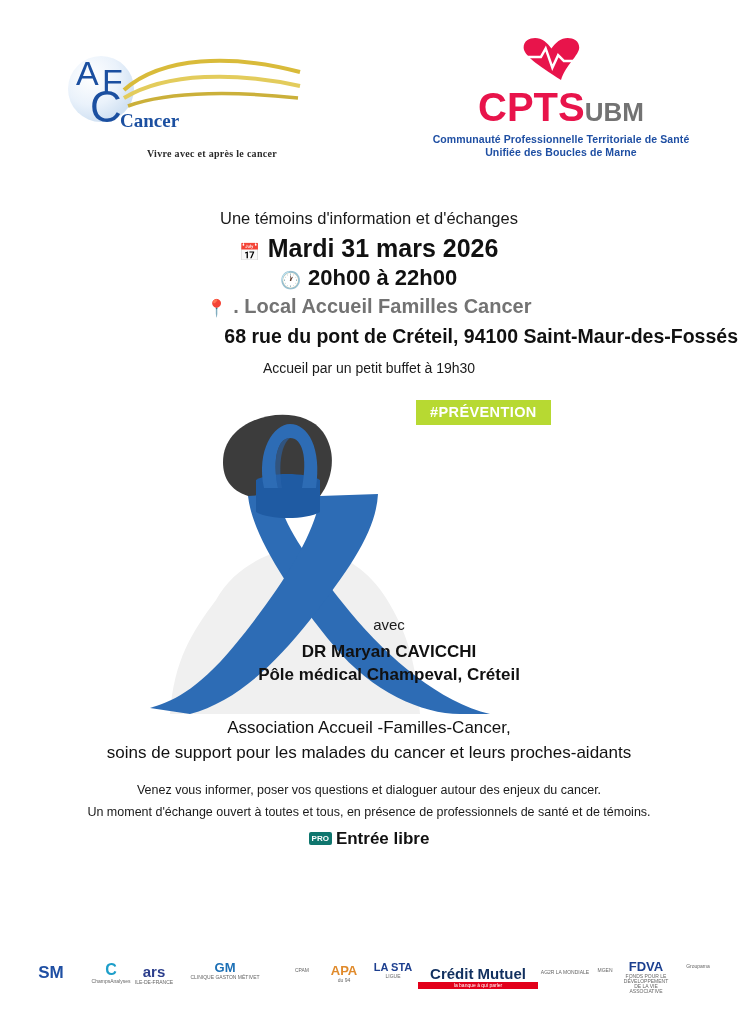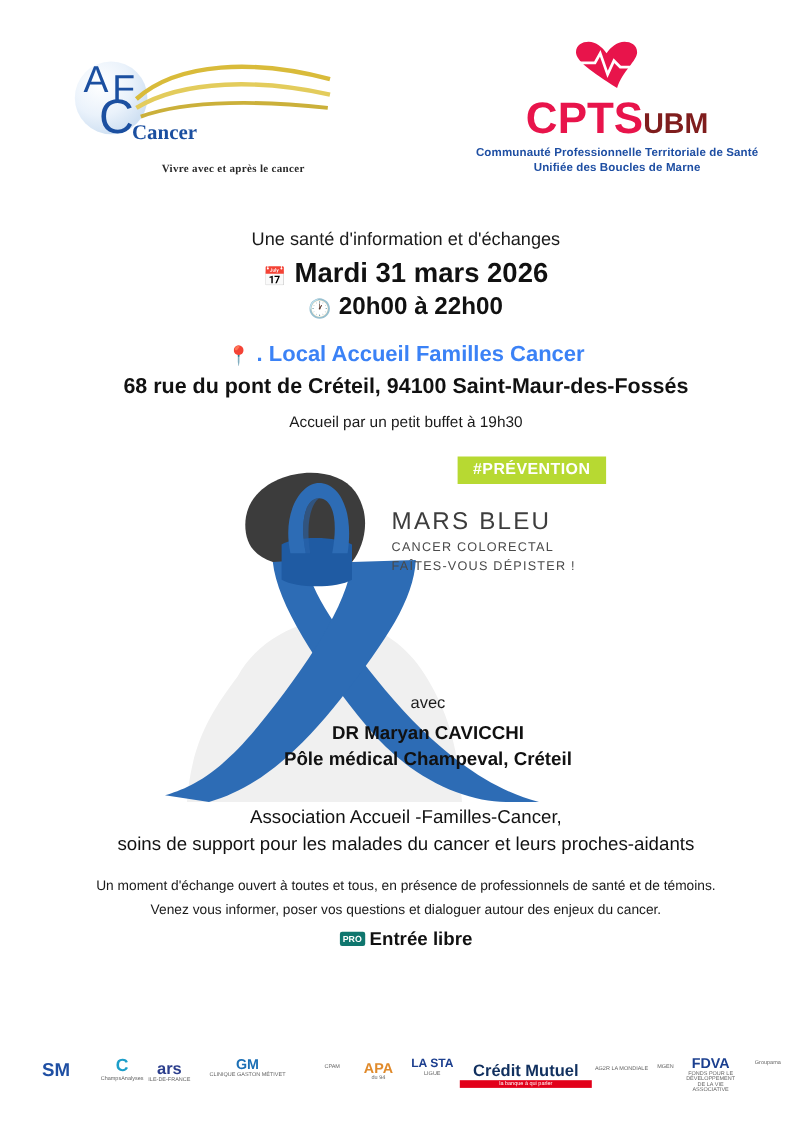--- a/index.html
+++ b/index.html
@@ -80,21 +80,21 @@
   .cpts-heart { height: 46px; }
   .cpts-main {
     font-family: "Liberation Sans", sans-serif;
     font-weight: bold;
     color: #e8144b;
     font-size: 40px;
     letter-spacing: 0px;
     line-height: 42px;
   }
   .cpts-main .ubm {
-    color: #7f1d1d;
+    color: #737373;
     font-size: 26px;
     letter-spacing: 0px;
   }
   .cpts-sub1, .cpts-sub2 {
     font-size: 10.5px;
     font-weight: bold;
     color: #1f4fa3;
     line-height: 13px;
     letter-spacing: .1px;
   }
@@ -125,28 +125,29 @@
   }
   .info-time {
     font-size: 22px;
     font-weight: bold;
     margin-top: 2px;
     color: #111;
   }
   .info-place {
     font-size: 20px;
     font-weight: bold;
-    margin-top: 20px;
-    color: #3b82f6;
+    margin-top: 4px;
+    color: #737373;
   }
   .info-address {
     font-size: 19.5px;
     font-weight: bold;
     margin-top: 6px;
     color: #111;
+    text-align: right;
   }
   .info-buffet {
     font-size: 14px;
     margin-top: 12px;
     color: #1a1a1a;
   }
   .emo { font-size: 17px; vertical-align: -1px; }
 
   
   .art {
@@ -296,21 +297,21 @@
       <div class="cpts-main">
         <span>CPTS</span><span class="ubm">UBM</span>
       </div>
       <div class="cpts-sub1">Communauté Professionnelle Territoriale de Santé</div>
       <div class="cpts-sub2">Unifiée des Boucles de Marne</div>
     </div>
   </div>
 
 
   <div class="info-block">
-    <div class="info-line1">Une santé d'information et d'échanges</div>
+    <div class="info-line1">Une témoins d'information et d'échanges</div>
     <div class="info-date">
       <span class="emo">📅</span>
       <span>Mardi 31 mars 2026</span>
     </div>
     <div class="info-time">
       <span class="emo">🕐</span>
       <span>20h00 à 22h00</span>
     </div>
     <div class="info-place">
       <span class="emo">📍</span>
@@ -333,41 +334,36 @@
 
       <path d="M236,96 C248,88 286,88 300,96 L300,128 C286,136 250,136 236,128 Z" fill="#1f5ba3"></path>
 
       <path d="M244,104 C236,66 254,40 270,40 C288,40 302,64 296,104 L282,104 C288,72 282,54 270,54 C258,54 252,74 258,104 Z" fill="#2d6cb5"></path>
 
       <path d="M258,104 C252,74 258,54 270,54 C262,60 258,78 262,104 Z" fill="#2a64ab" opacity=".6"></path>
     </svg>
 
     <div class="prevention">#PRÉVENTION</div>
 
-    <div class="mars-bleu">
-      <div class="mb-title">MARS BLEU</div>
-      <div class="mb-l1">CANCER COLORECTAL</div>
-      <div class="mb-l2">FAÎTES-VOUS DÉPISTER !</div>
-    </div>
 
     <div class="avec">avec</div>
     <div class="speaker">
       <div>DR  Maryan CAVICCHI</div>
       <div>Pôle médical Champeval, Créteil</div>
     </div>
   </div>
 
   <div class="assoc">
     <div class="assoc-l1">Association Accueil -Familles-Cancer,</div>
     <div class="assoc-l2">soins de support pour les malades du cancer et leurs proches-aidants</div>
   </div>
 
   <div class="invite">
+    <div>Venez vous informer, poser vos questions et dialoguer autour des enjeux du cancer.</div>
     <div>Un moment d'échange ouvert à toutes et tous, en présence de professionnels de santé et de témoins.</div>
-    <div>Venez vous informer, poser vos questions et dialoguer autour des enjeux du cancer.</div>
   </div>
 
   <div class="entree">
     <span class="prbadge">PRO</span><span>Entrée libre</span>
   </div>
 
   <div class="sponsors">
     <div class="sp" style="left:26px; top:14px; width:50px; color:#1f4fa3; font-size:17px;">
       <span class="nm">SM</span>
       <span class="sb"></span>

